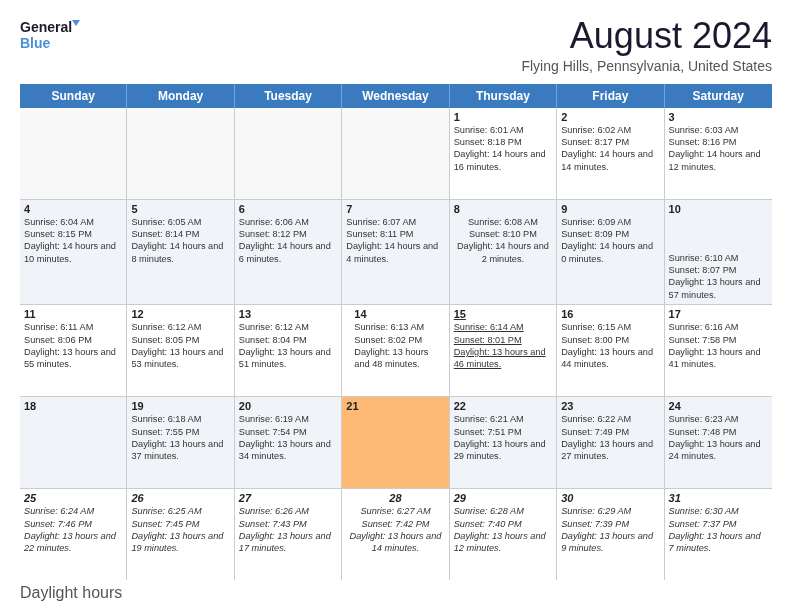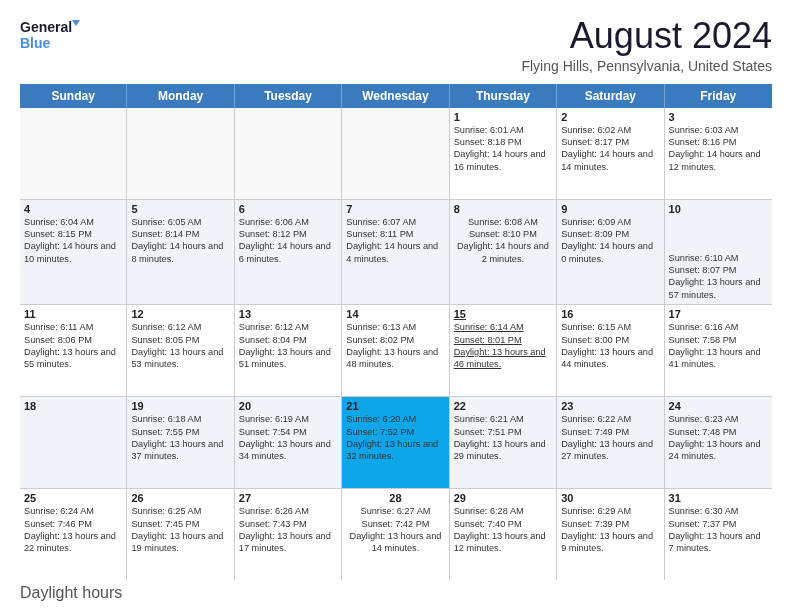--- a/index.html
+++ b/index.html
@@ -65,21 +65,21 @@
       flex: 1;
       display: flex;
       flex-direction: column;
     }
     .cal-row {
       flex: 1;
       display: grid;
       grid-template-columns: repeat(7, 1fr);
       border-bottom: 1px solid #ccc;
     }
-    .cal-row:last-child { border-bottom: none; }
+    .cal-row:last-child { border-bottom: none; font-style: italic; }
     .cal-cell {
       border-right: 1px solid #ccc;
       padding: 3px 4px;
       font-size: 9.5px;
       color: #333;
       background: #fff;
       min-height: 0;
     }
     .cal-cell:last-child { border-right: none; }
     .cal-cell.empty { background: #f8f8f8; }
@@ -119,22 +119,22 @@
     </div>
   </div>
 
   <div class="calendar">
     <div class="cal-header">
         <div class="cal-header-cell">Sunday</div>
         <div class="cal-header-cell">Monday</div>
         <div class="cal-header-cell">Tuesday</div>
         <div class="cal-header-cell">Wednesday</div>
         <div class="cal-header-cell">Thursday</div>
+        <div class="cal-header-cell">Friday</div>
         <div class="cal-header-cell">Saturday</div>
-        <div class="cal-header-cell">Friday</div>
       </div>
     <div class="cal-body">
         <div class="cal-row">
           <div class="cal-cell empty" style="background: rgb(248, 248, 248);"></div>
           <div class="cal-cell empty" style="background: rgb(248, 248, 248);"></div>
           <div class="cal-cell empty" style="background: rgb(248, 248, 248);"></div>
           <div class="cal-cell empty" style="background: rgb(248, 248, 248);"></div>
           <div class="cal-cell" style="background: rgb(255, 255, 255);">
             <div class="day-num">1</div>
             <div class="day-info" style="white-space: pre-line;">Sunrise: 6:01 AM
@@ -210,21 +210,21 @@
             <div class="day-info" style="white-space: pre-line;">Sunrise: 6:12 AM
 Sunset: 8:05 PM
 Daylight: 13 hours and 53 minutes.</div>
           </div>
           <div class="cal-cell" style="background: rgb(255, 255, 255);">
             <div class="day-num">13</div>
             <div class="day-info" style="white-space: pre-line;">Sunrise: 6:12 AM
 Sunset: 8:04 PM
 Daylight: 13 hours and 51 minutes.</div>
           </div>
-          <div class="cal-cell" style="background: rgb(255, 255, 255);">
+          <div class="cal-cell" style="background: rgb(255, 255, 255); margin-left: 8px;">
             <div class="day-num">14</div>
             <div class="day-info" style="white-space: pre-line;">Sunrise: 6:13 AM
 Sunset: 8:02 PM
 Daylight: 13 hours and 48 minutes.</div>
           </div>
           <div class="cal-cell" style="background: rgb(255, 255, 255); text-decoration: underline;">
             <div class="day-num">15</div>
             <div class="day-info" style="white-space: pre-line;">Sunrise: 6:14 AM
 Sunset: 8:01 PM
 Daylight: 13 hours and 46 minutes.</div>
@@ -251,25 +251,22 @@
             <div class="day-info" style="white-space: pre-line;">Sunrise: 6:18 AM
 Sunset: 7:55 PM
 Daylight: 13 hours and 37 minutes.</div>
           </div>
           <div class="cal-cell" style="background: rgb(240, 244, 248);">
             <div class="day-num">20</div>
             <div class="day-info" style="white-space: pre-line;">Sunrise: 6:19 AM
 Sunset: 7:54 PM
 Daylight: 13 hours and 34 minutes.</div>
           </div>
-          <div class="cal-cell" style="background: #0ea5e9;">
+          <div class="cal-cell" style="background: #fdba74;">
             <div class="day-num">21</div>
-            <div class="day-info" style="white-space: pre-line;">Sunrise: 6:20 AM
-Sunset: 7:52 PM
-Daylight: 13 hours and 32 minutes.</div>
           </div>
           <div class="cal-cell" style="background: rgb(240, 244, 248);">
             <div class="day-num">22</div>
             <div class="day-info" style="white-space: pre-line;">Sunrise: 6:21 AM
 Sunset: 7:51 PM
 Daylight: 13 hours and 29 minutes.</div>
           </div>
           <div class="cal-cell" style="background: rgb(240, 244, 248);">
             <div class="day-num">23</div>
             <div class="day-info" style="white-space: pre-line;">Sunrise: 6:22 AM

